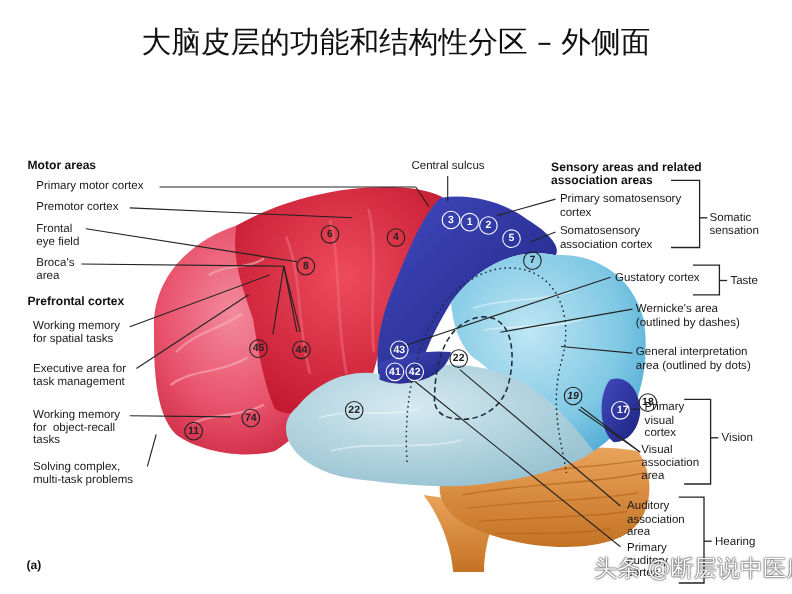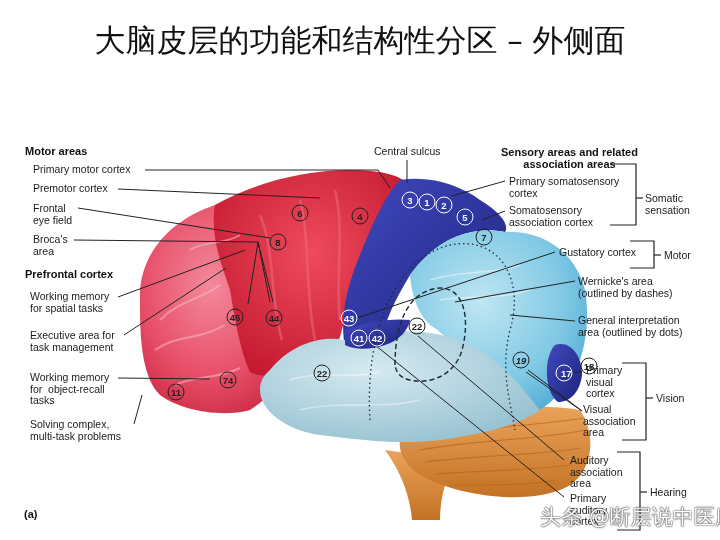--- a/index.html
+++ b/index.html
@@ -1,19 +1,19 @@
 <!DOCTYPE html>
 <html><head>
 <meta charset="utf-8">
 <style>
   html, body { margin:0; padding:0; background:#ffffff; }
   body { width:720px; height:540px; position:relative; overflow:hidden; font-family:"Liberation Sans", sans-serif; }
-  .title { position:absolute; left:0; top:20px; width:720px; text-align:center; font-family:"DejaVu Sans", sans-serif; font-size:31px; color:#111; letter-spacing:0px; }
+  .title { position:absolute; left:0; top:20px; width:720px; text-align:center; font-family:"DejaVu Sans", sans-serif; font-size:27px; color:#111; letter-spacing:0px; }
   .lbl { position:absolute; font-family:"Liberation Sans", sans-serif; font-weight:normal; font-size:10.5px; line-height:11.5px; color:#1a1a1a; white-space:pre; }
-  .hdr { position:absolute; font-family:"Liberation Sans", sans-serif; font-weight:bold; font-size:11px; line-height:12px; color:#111; white-space:pre;text-align:center; }
+  .hdr { position:absolute; font-family:"Liberation Sans", sans-serif; font-weight:bold; font-size:11px; line-height:12px; color:#111; white-space:pre; }
   svg.brain { position:absolute; left:0; top:0; }
   .num { position:absolute; width:15px; height:15px; border-radius:50%; border:1.5px solid #222; font-family:"Liberation Sans", sans-serif; font-weight:bold; font-size:9.5px; line-height:15px; text-align:center; color:#222; box-sizing:content-box; transform:translate(-50%,-50%); }
   .num.light { border-color:#fff; color:#fff; }
   .num.aqua { border-color:#e8fbff; color:#e8fbff; }
   .tag { position:absolute; font-family:"Liberation Sans", sans-serif; font-weight:bold; font-size:11px; color:#111; }
   .watermark { position:absolute; left:540px; top:503px; font-family:"DejaVu Sans", sans-serif; font-size:21px; color:#fff; text-shadow:0 0 2px #333, 0 0 1px #000; white-space:nowrap; }
 </style>
 </head>
 <body>
 
@@ -177,37 +177,37 @@
 area</div>
 <div class="lbl" style="left:570px;top:455px;">Auditory
 association
 area</div>
 <div class="lbl" style="left:570px;top:493px;">Primary
 auditory
 cortex</div>
 
 <div class="lbl" style="left:645px;top:193px;">Somatic
 sensation</div>
-<div class="lbl" style="left:664px;top:250px;">Motor</div>
+<div class="lbl" style="left:664px;top:250px;">Taste</div>
 <div class="lbl" style="left:656px;top:393px;">Vision</div>
 <div class="lbl" style="left:650px;top:487px;">Hearing</div>
 
 <div class="num" style="left:300px;top:213px;">6</div>
 <div class="num" style="left:360px;top:216px;">4</div>
 <div class="num" style="left:278px;top:242px;">8</div>
 <div class="num" style="left:235px;top:317px;">45</div>
 <div class="num" style="left:274px;top:318px;">44</div>
 <div class="num" style="left:228px;top:380px;">74</div>
 <div class="num" style="left:176px;top:392px;">11</div>
 <div class="num light" style="left:410px;top:200px;">3</div>
 <div class="num light" style="left:427px;top:202px;">1</div>
 <div class="num light" style="left:444px;top:205px;">2</div>
 <div class="num aqua" style="left:465px;top:217px;">5</div>
 <div class="num" style="left:484px;top:237px;">7</div>
-<div class="num light" style="left:349px;top:318px;">43</div>
+<div class="num light" style="left:363px;top:318px;">43</div>
 <div class="num light" style="left:359px;top:338px;">41</div>
 <div class="num light" style="left:377px;top:338px;">42</div>
 <div class="num" style="left:417px;top:326px;">22</div>
 <div class="num" style="left:322px;top:373px;">22</div>
 <div class="num" style="left:521px;top:360px;font-style:italic;">19</div>
 <div class="num" style="left:542px;top:366px;margin-left:47px;">18</div>
 <div class="num light" style="left:564px;top:373px;text-align:right;">17</div>
 
 <div class="tag" style="left:24px;top:508px;">(a)</div>
 <div class="watermark">头条 @断层说中医康复</div>

